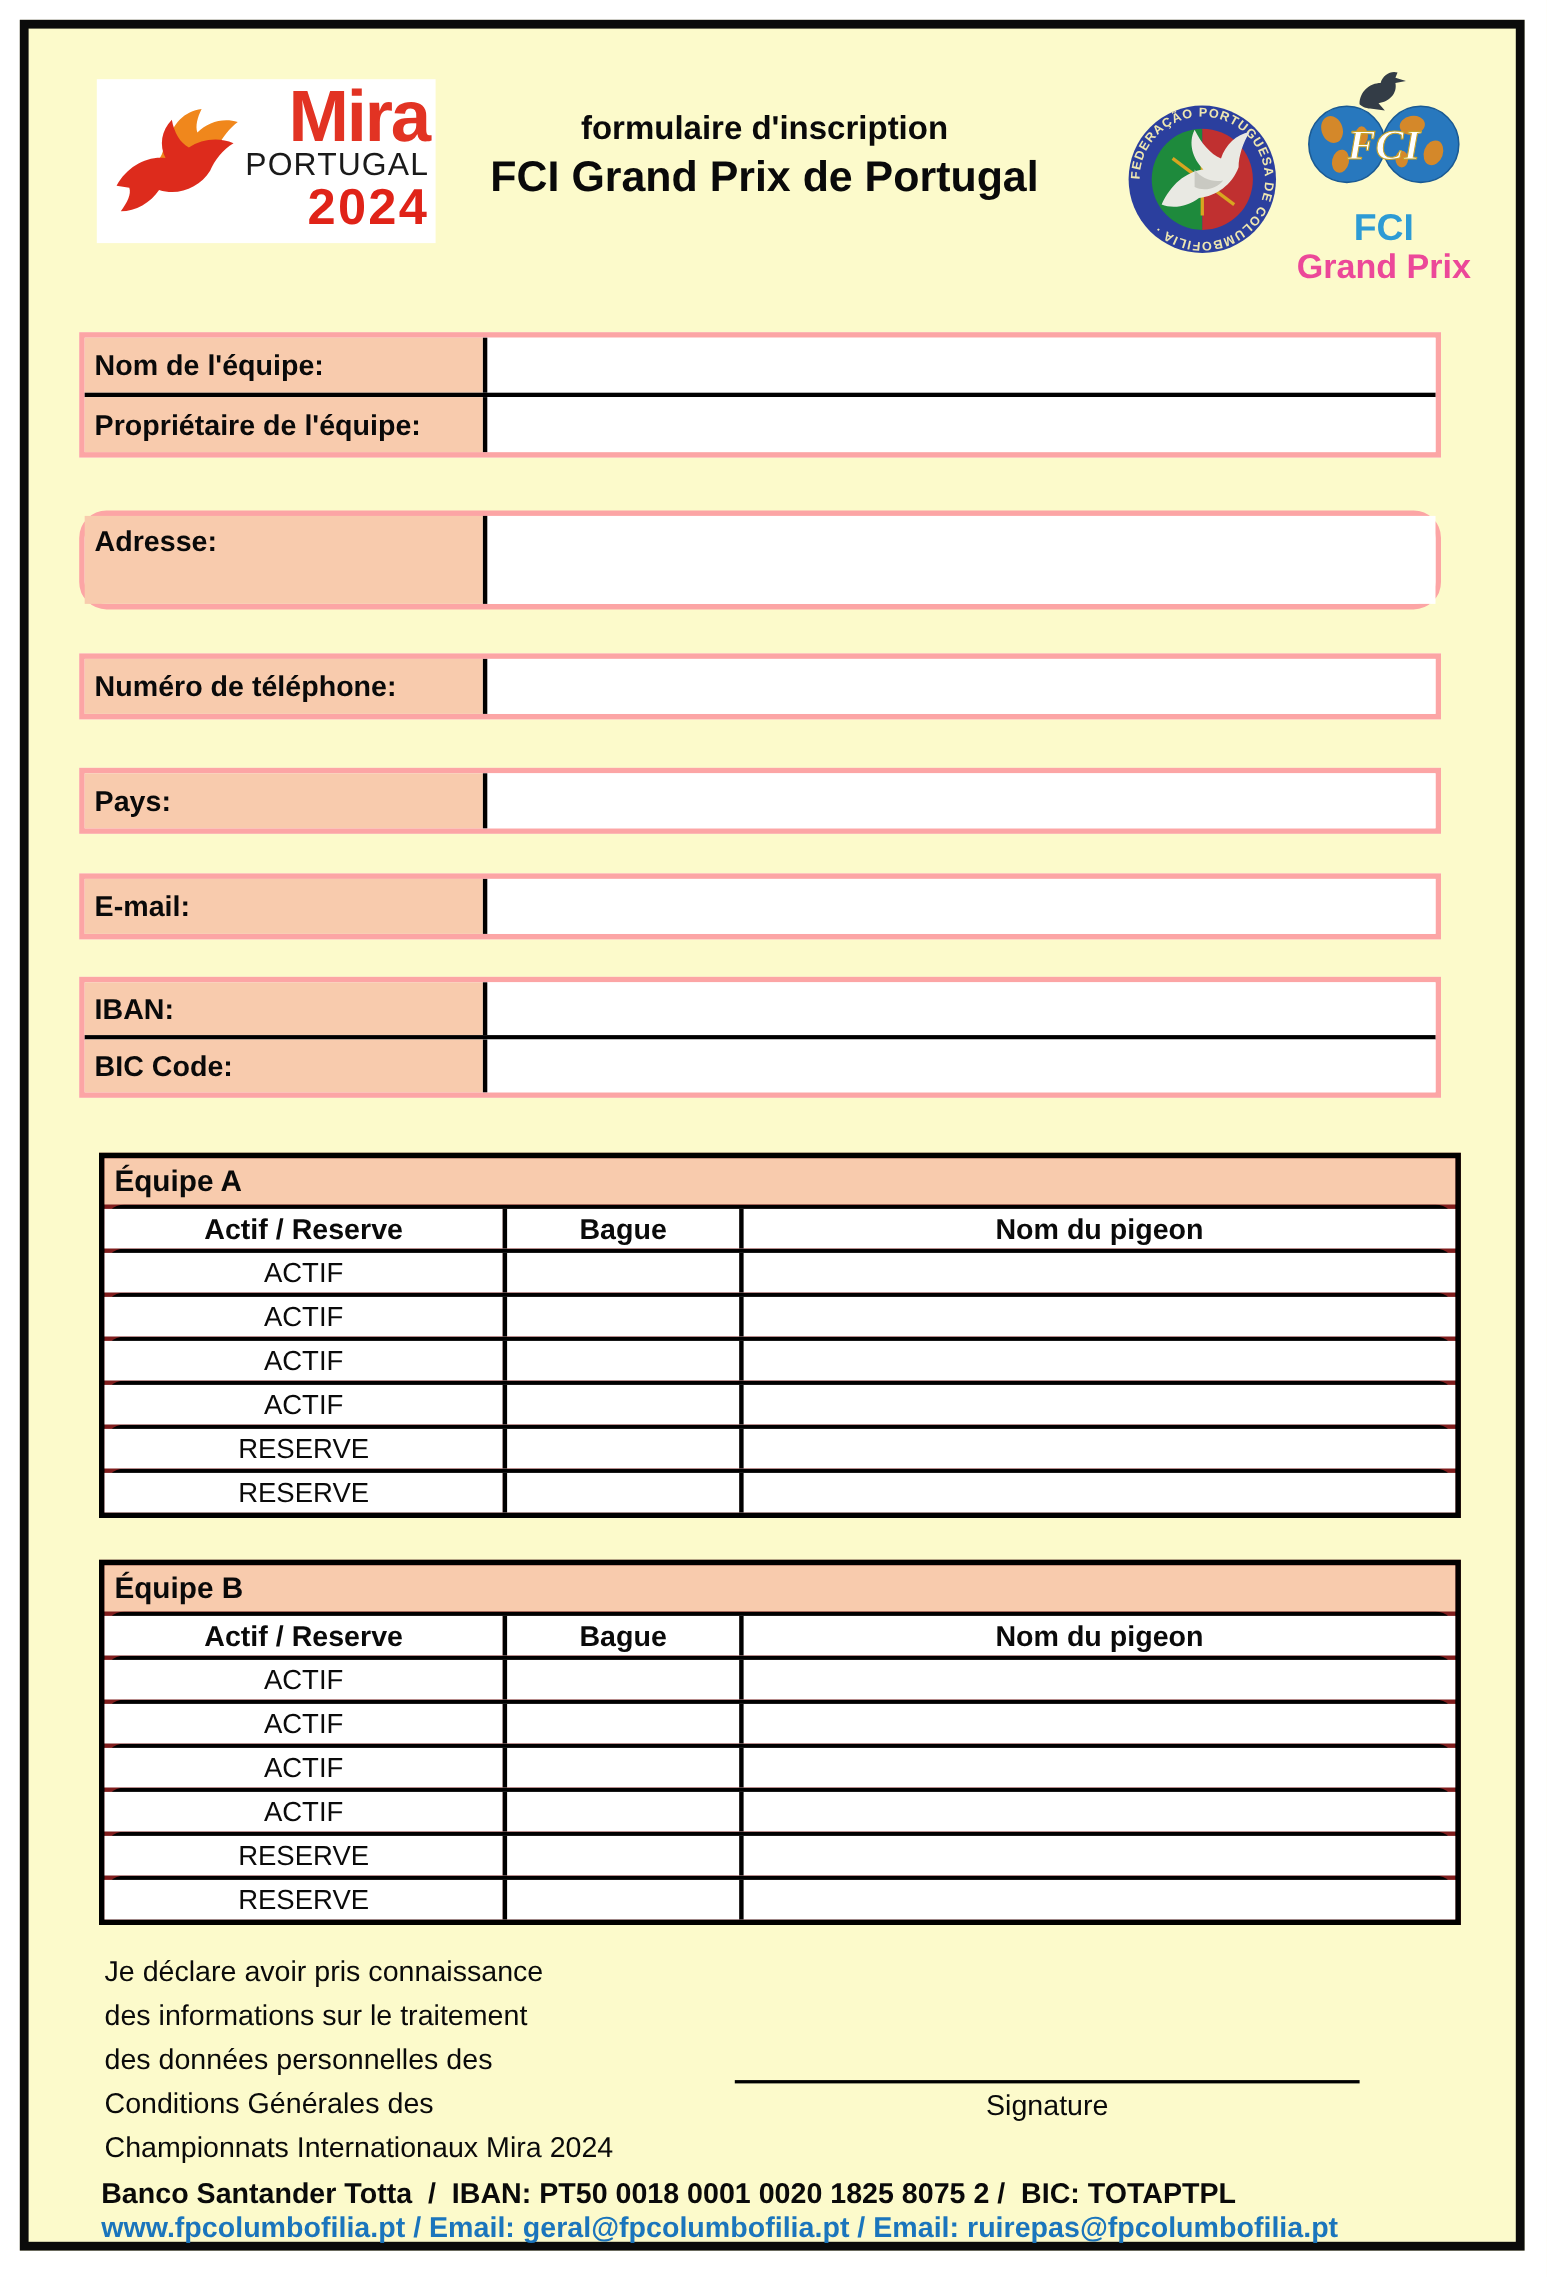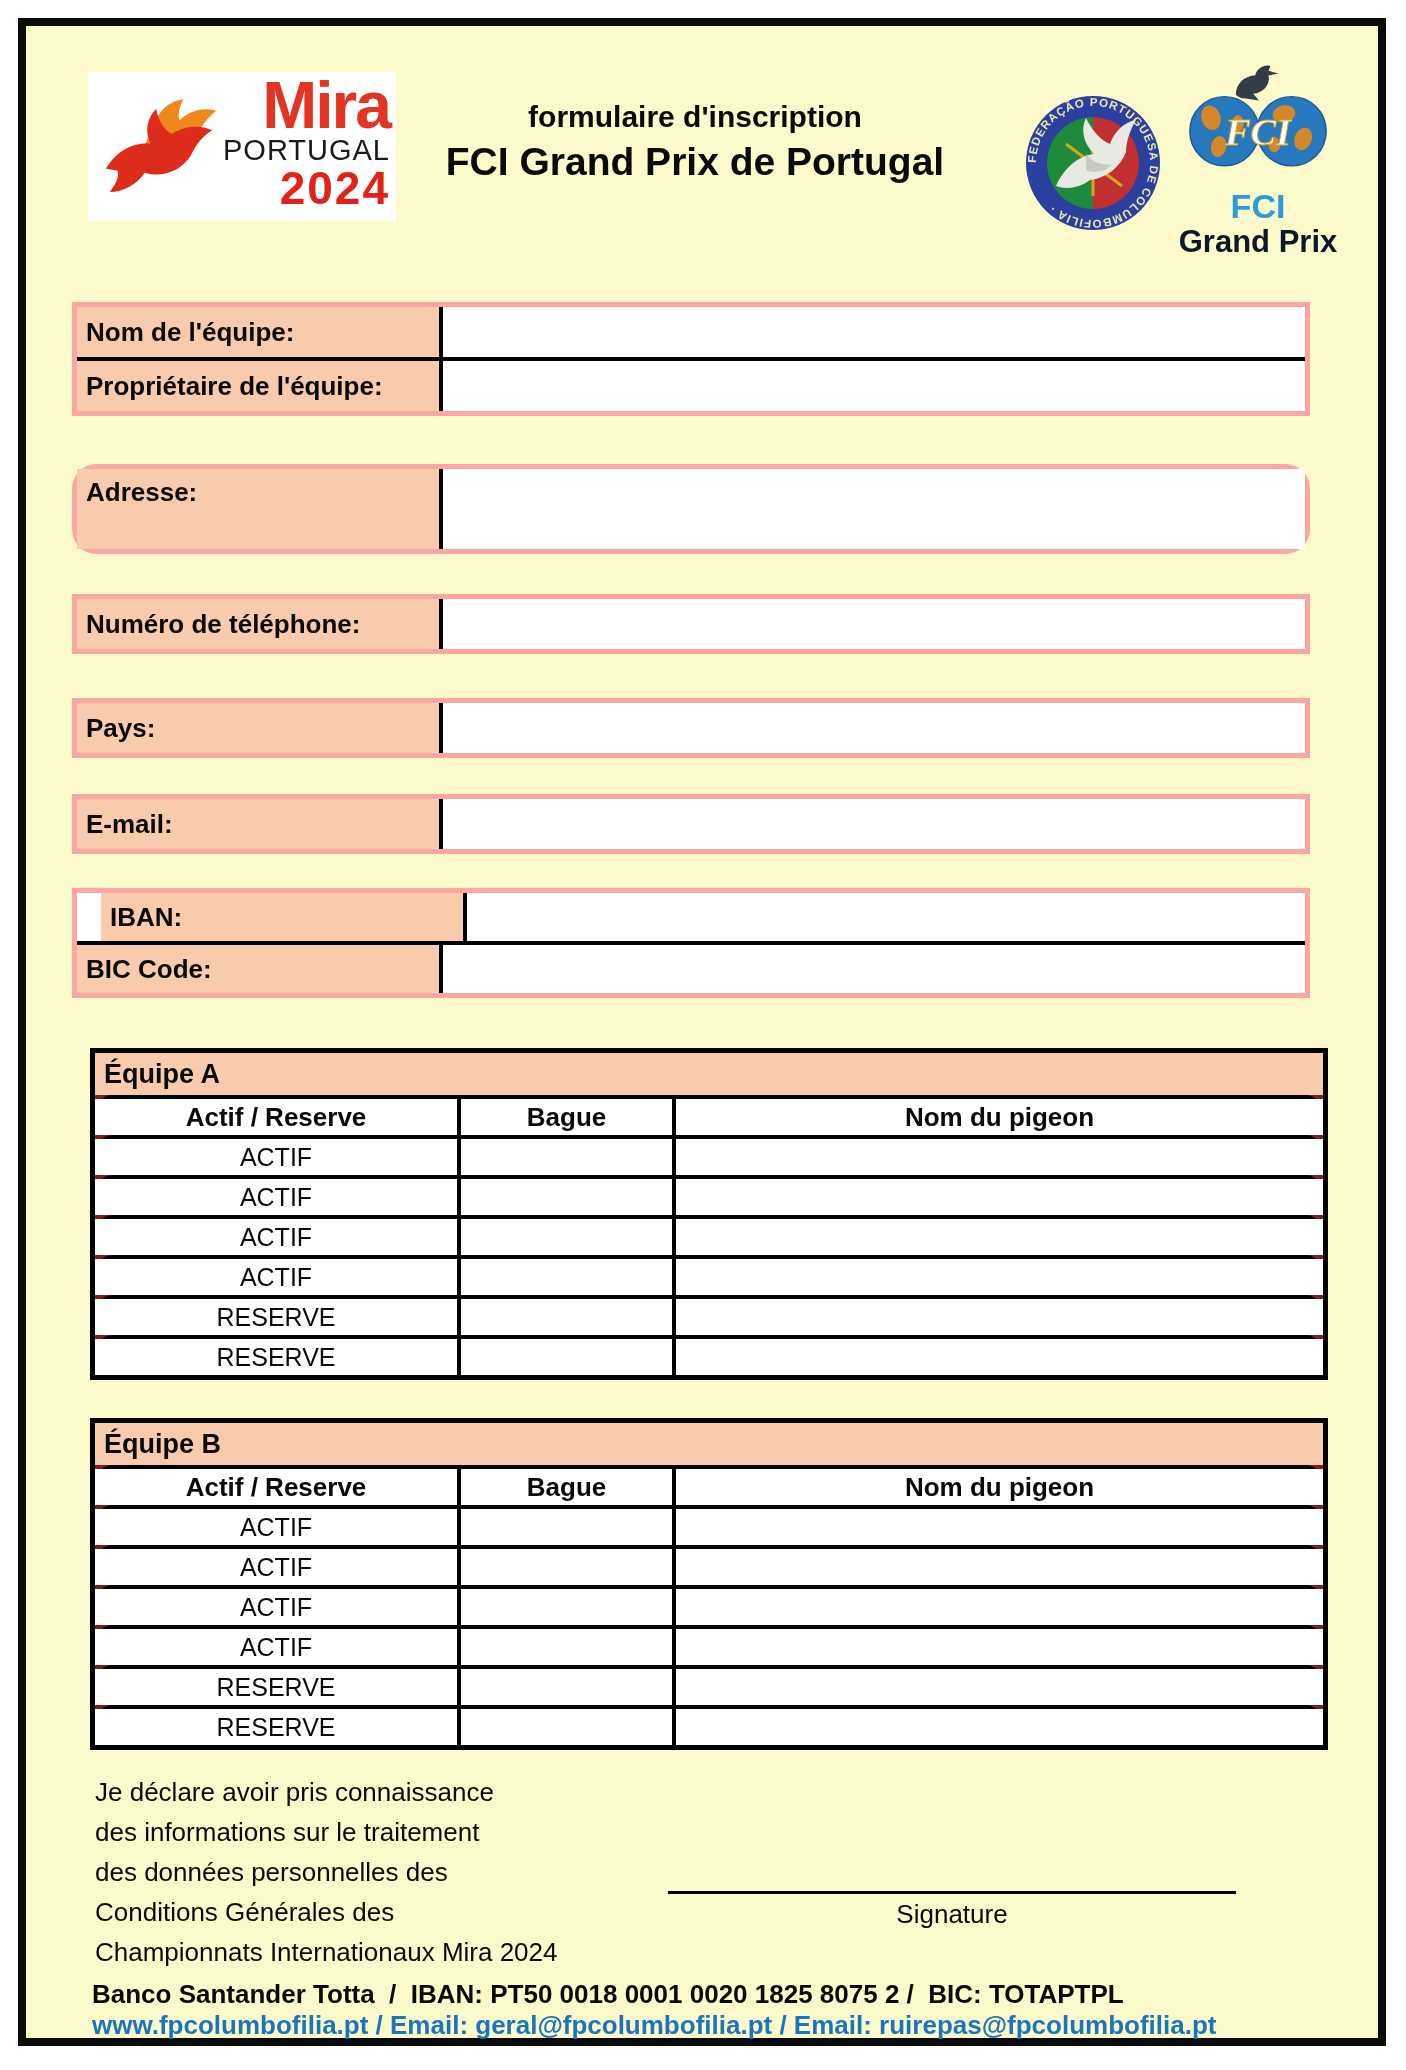--- a/index.html
+++ b/index.html
@@ -16,21 +16,21 @@
   .logo-country{font-size:29px;font-weight:400;color:#1a1a1a;letter-spacing:1px;margin-top:-2px;}
   .logo-year{font-size:46px;font-weight:bold;color:#e02318;letter-spacing:2px;margin-top:0px;}
 
   .title-block{position:absolute;left:370px;top:100px;width:650px;text-align:center;}
   .title-line1{font-size:30px;font-weight:bold;}
   .title-line2{font-size:39px;font-weight:bold;margin-top:6px;}
 
   .fpc-emblem{position:absolute;left:1022px;top:92px;width:142px;height:142px;}
   .fci-logo{position:absolute;left:1172px;top:64px;width:172px;text-align:center;}
   .fci-word1{font-size:34px;font-weight:bold;color:#2d9bd5;line-height:1.1;}
-  .fci-word2{font-size:31px;font-weight:bold;color:#0f172a;line-height:1.1;}
+  .fci-word2{font-size:31px;font-weight:bold;color:#ec4899;line-height:1.1;}
 
   
   .fgroup{position:absolute;left:72px;width:1238px;border:5px solid #fca5a5;background:#fff;
           box-sizing:border-box;display:flex;flex-direction:column;}
   .frow{display:flex;}
   .frow.bt{border-top:4px solid #000;}
   .flabel{width:362px;flex:0 0 362px;background:#f8cbad;font-weight:bold;font-size:26px;
           display:flex;align-items:center;padding-left:9px;box-sizing:border-box;}
   .flabel.top{align-items:flex-start;padding-top:8px;}
   .finput{flex:1;background:#ffffff;border-left:4px solid #000;}
@@ -144,21 +144,21 @@
   </div>
 
   <div class="fgroup" style="top:794px;">
     <div class="frow" style="height:50px;">
       <div class="flabel">E-mail:</div>
       <div class="finput"></div>
     </div>
   </div>
 
   <div class="fgroup" style="top:888px;">
-    <div class="frow" style="height:48px;padding-left:24px;">
+    <div class="frow" style="height:48px;">
       <div class="flabel">IBAN:</div>
       <div class="finput"></div>
     </div>
     <div class="frow bt" style="height:48px;">
       <div class="flabel">BIC Code:</div>
       <div class="finput"></div>
     </div>
   </div>
 
   <div class="team" style="top:1048px;">

